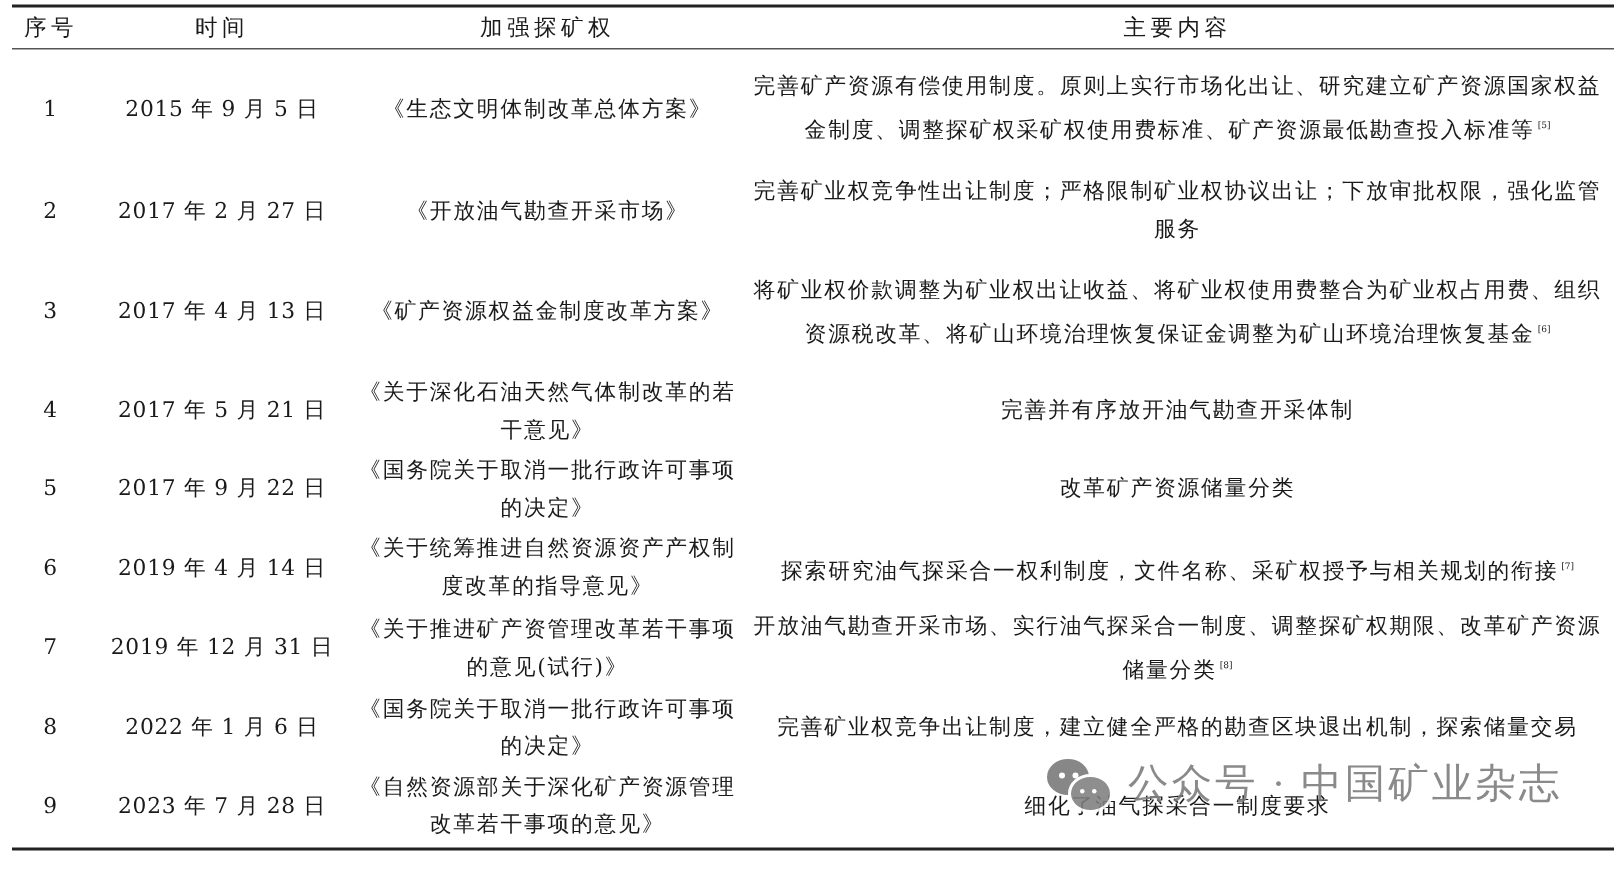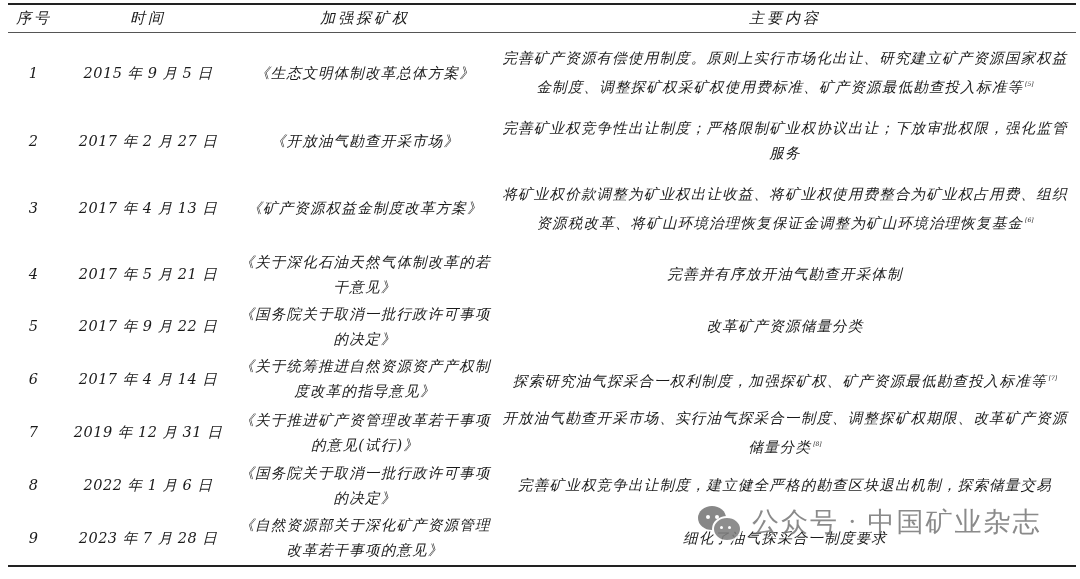--- a/index.html
+++ b/index.html
@@ -20,21 +20,20 @@
     left: 8px;
     top: 3px;
     width: 1068px;
   }
   table {
     width: 100%;
     border-collapse: collapse;
     table-layout: fixed;
     font-size: 14.5px;
     letter-spacing: 1.2px;
-    font-style: italic;
   }
   thead tr th {
     font-weight: normal;
     height: 27px;
     border-top: 2px solid #222;
     border-bottom: 1.5px solid #555;
     padding: 0;
     font-size: 15px;
     letter-spacing: 3px;
   }
@@ -146,23 +145,23 @@
         <td class="main"><span>完善并有序放开油气勘查开采体制</span></td>
       </tr>
       <tr style="height:52px">
         <td>5</td>
         <td class="date">2017 年 9 月 22 日</td>
         <td>《国务院关于取消一批行政许可事项的决定》</td>
         <td class="main"><span>改革矿产资源储量分类</span></td>
       </tr>
       <tr style="height:53px">
         <td>6</td>
-        <td class="date">2017 年 4 月 14 日</td>
+        <td class="date">2019 年 4 月 14 日</td>
         <td>《关于统筹推进自然资源资产产权制度改革的指导意见》</td>
-        <td class="main"><span>探索研究油气探采合一权利制度，加强探矿权、矿产资源最低勘查投入标准等</span><sup class="ref">[7]</sup></td>
+        <td class="main"><span>探索研究油气探采合一权利制度，文件名称、采矿权授予与相关规划的衔接</span><sup class="ref">[7]</sup></td>
       </tr>
       <tr style="height:53px">
         <td>7</td>
         <td class="date">2019 年 12 月 31 日</td>
         <td>《关于推进矿产资管理改革若干事项的意见(试行)》</td>
         <td class="main"><span>开放油气勘查开采市场、实行油气探采合一制度、调整探矿权期限、改革矿产资源储量分类</span><sup class="ref">[8]</sup></td>
       </tr>
       <tr style="height:52px">
         <td>8</td>
         <td class="date">2022 年 1 月 6 日</td>

